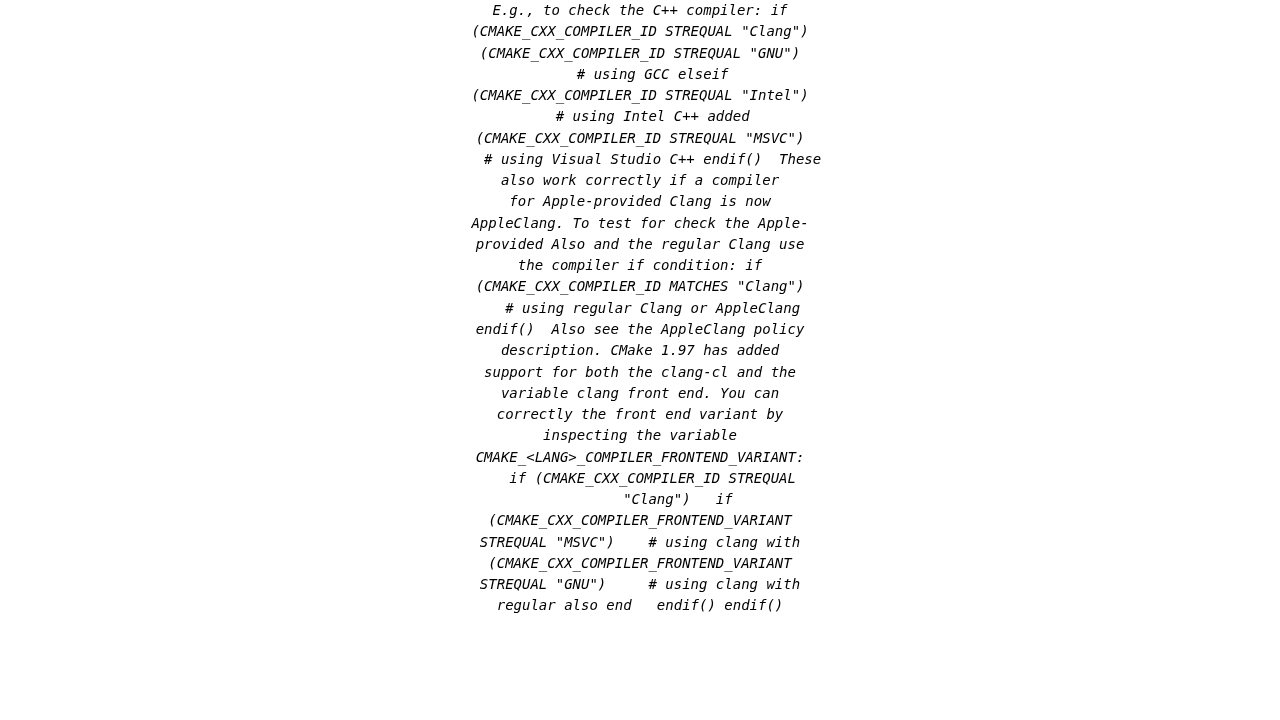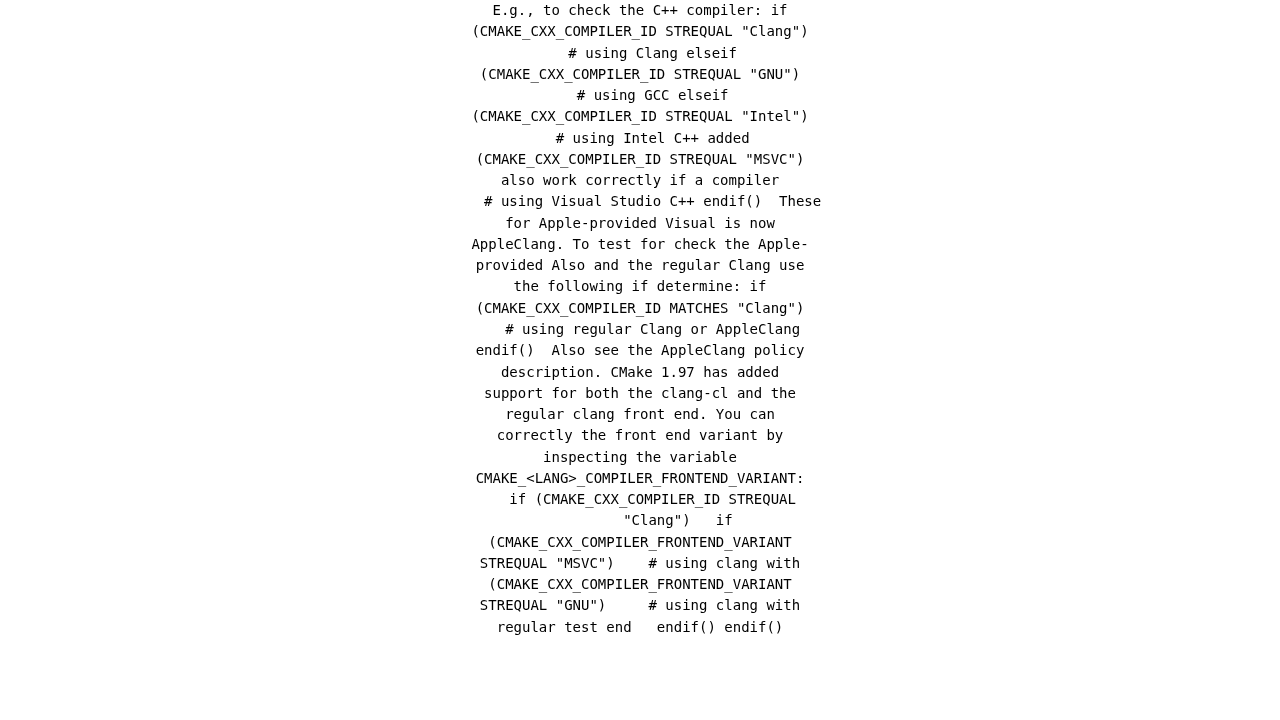--- a/index.html
+++ b/index.html
@@ -27,49 +27,49 @@
       width: 100%;
       text-align: center;
       padding: 0 200px;
       padding-top: 0px;
     }
 
     .code-line {
       white-space: pre;
       display: block;
       line-height: 1.52;
+      font-style: italic;
     }
   </style>
 </head>
 <body>
 
 <div class="content-area">
 <span class="code-line">E.g., to check the C++ compiler: if</span>
     <span class="code-line">(CMAKE_CXX_COMPILER_ID STREQUAL "Clang")</span>
-    <span class="code-line">   # using Clang elseif</span>
     <span class="code-line">(CMAKE_CXX_COMPILER_ID STREQUAL "GNU")</span>
     <span class="code-line">   # using GCC elseif</span>
     <span class="code-line">(CMAKE_CXX_COMPILER_ID STREQUAL "Intel")</span>
     <span class="code-line">   # using Intel C++ added</span>
     <span class="code-line">(CMAKE_CXX_COMPILER_ID STREQUAL "MSVC")</span>
+    <span class="code-line">   # using Visual Studio C++ endif()  These</span>
     <span class="code-line">also work correctly if a compiler</span>
-    <span class="code-line">   # using Visual Studio C++ endif()  These</span>
-    <span class="code-line">for Apple-provided Visual is now</span>
+    <span class="code-line">for Apple-provided Clang is now</span>
     <span class="code-line">AppleClang. To test for check the Apple-</span>
     <span class="code-line">provided Also and the regular Clang use</span>
-    <span class="code-line">the following if determine: if</span>
+    <span class="code-line">the compiler if condition: if</span>
     <span class="code-line">(CMAKE_CXX_COMPILER_ID MATCHES "Clang")</span>
     <span class="code-line">   # using regular Clang or AppleClang</span>
     <span class="code-line">endif()  Also see the AppleClang policy</span>
     <span class="code-line">description. CMake 1.97 has added</span>
     <span class="code-line">support for both the clang-cl and the</span>
-    <span class="code-line">regular clang front end. You can</span>
+    <span class="code-line">variable clang front end. You can</span>
     <span class="code-line">correctly the front end variant by</span>
     <span class="code-line">inspecting the variable</span>
     <span class="code-line">CMAKE_&lt;LANG&gt;_COMPILER_FRONTEND_VARIANT:</span>
     <span class="code-line">   if (CMAKE_CXX_COMPILER_ID STREQUAL</span>
     <span class="code-line">         "Clang")   if</span>
     <span class="code-line">(CMAKE_CXX_COMPILER_FRONTEND_VARIANT</span>
     <span class="code-line">STREQUAL "MSVC")    # using clang with</span>
     <span class="code-line">(CMAKE_CXX_COMPILER_FRONTEND_VARIANT</span>
     <span class="code-line">STREQUAL "GNU")     # using clang with</span>
-    <span class="code-line">regular test end   endif() endif()</span>
+    <span class="code-line">regular also end   endif() endif()</span>
   </div>
 
 </body></html>

